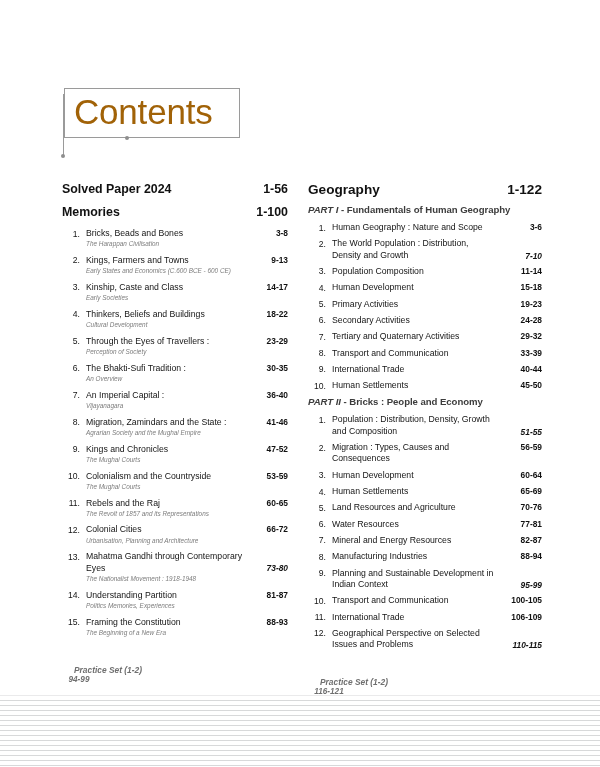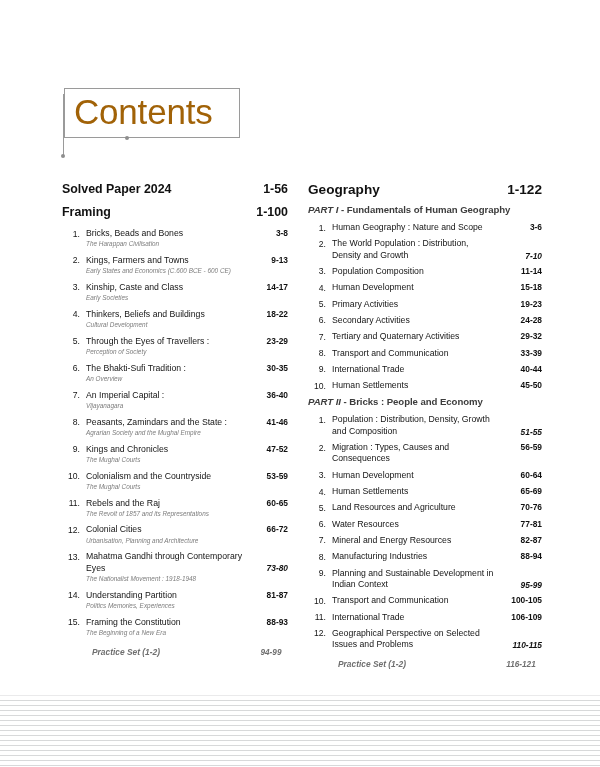--- a/index.html
+++ b/index.html
@@ -163,20 +163,21 @@
   .entry.multi.has-sub .pages { padding-top: 12px; }
 
   
   #right-column .entry { margin-bottom: 5px; }
 
   
   .practice {
     display: flex;
     align-items: baseline;
     margin-top: 9px;
+    flex-direction: column;
   }
   .practice .pr-spacer { flex: 0 0 18px; }
   .practice .pr-title {
     flex: 1 1 auto;
     padding-left: 6px;
     font-size: 8.4px;
     font-weight: bold;
     font-style: italic;
     color: #6f6f6f;
   }
@@ -222,21 +223,21 @@
 </div>
 
 <div id="left-column" class="column">
 
   <div class="section-head">
     <span class="sh-title">Solved Paper 2024</span>
     <span class="sh-pages">1-56</span>
   </div>
 
   <div class="section-head">
-    <span class="sh-title">Framing</span>
+    <span class="sh-title">Memories</span>
     <span class="sh-pages">1-100</span>
   </div>
 
   <div id="history-entries">
       <div class="entry has-sub">
         <div class="num">1.</div>
         <div class="body">
           <div class="title">Bricks, Beads and Bones</div>
           <div class="sub">The Harappan Civilisation</div>
         </div>
@@ -286,21 +287,21 @@
         <div class="num">7.</div>
         <div class="body">
           <div class="title">An Imperial Capital :</div>
           <div class="sub">Vijayanagara</div>
         </div>
         <div class="pages">36-40</div>
       </div>
       <div class="entry has-sub">
         <div class="num">8.</div>
         <div class="body">
-          <div class="title">Peasants, Zamindars and the State :</div>
+          <div class="title">Migration, Zamindars and the State :</div>
           <div class="sub">Agrarian Society and the Mughal Empire</div>
         </div>
         <div class="pages">41-46</div>
       </div>
       <div class="entry has-sub">
         <div class="num">9.</div>
         <div class="body">
           <div class="title">Kings and Chronicles</div>
           <div class="sub">The Mughal Courts</div>
         </div>

